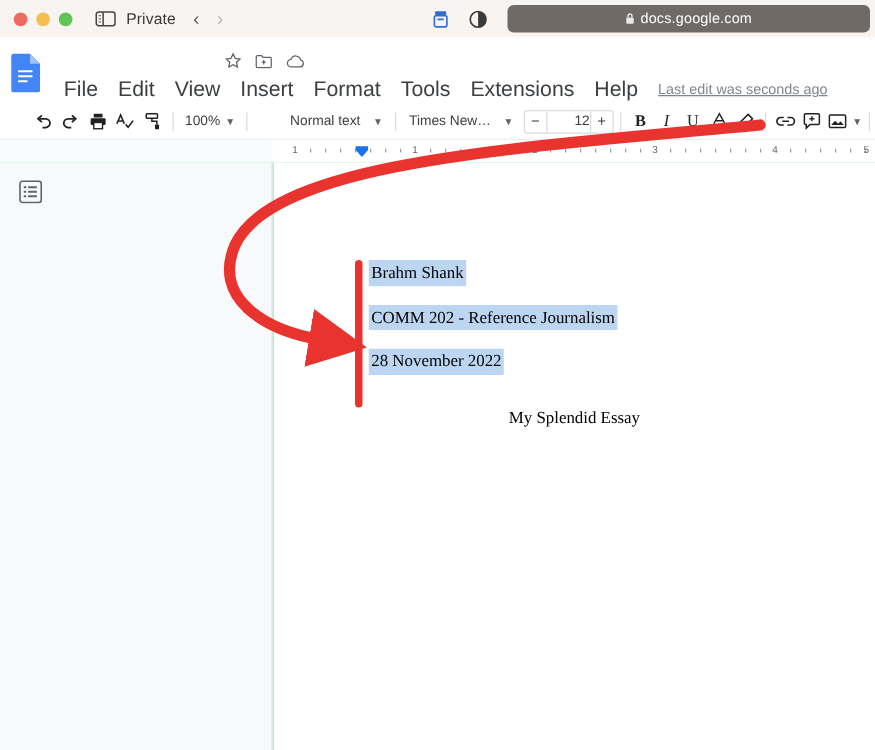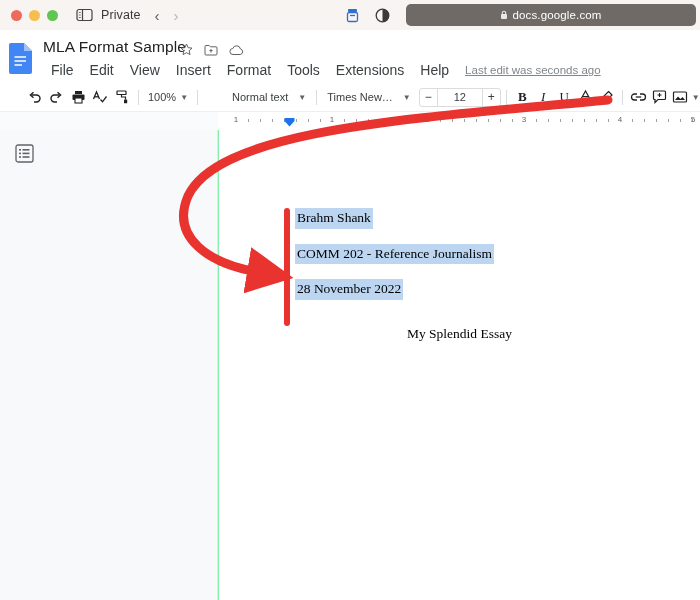--- a/index.html
+++ b/index.html
@@ -54,21 +54,21 @@
   }
   .doc-icon { position: absolute; left: 8px; top: 12px; }
   .doc-title {
     position: absolute; left: 43px; top: 8px;
     font-size: 15.5px; color: #202124; letter-spacing: .1px;
   }
   .title-icons { position: absolute; left: 180px; top: 12px; display: flex; gap: 11px; align-items: center; }
 
   .menubar { position: absolute; left: 43px; top: 30px; display: flex; align-items: center; gap: 0; }
   .menu-item {
-    font-size: 14px; color: #3c4043; padding: 2px 8px; border-radius: 3px;
+    font-size: 17px; color: #3c4043; padding: 2px 8px; border-radius: 3px;
     white-space: nowrap;
   }
   .last-edit {
     font-size: 11.5px; color: #80868b; margin-left: 8px;
     text-decoration: underline; white-space: nowrap;
   }
 
   
   .toolbar {
     position: absolute; top: 83px; left: 0; width: 700px; height: 29px;
@@ -95,21 +95,21 @@
     font-size: 11px; color: #3c4043; white-space: nowrap;
   }
   .size-group {
     display: flex; align-items: center; border: 1px solid #dadce0; border-radius: 3px;
     height: 19px; margin-left: 3px;
   }
   .size-btn {
     width: 17px; text-align: center; font-size: 12px; color: #3c4043; line-height: 17px;
   }
   .size-val {
-    width: 46px; text-align: center; font-size: 11px; color: #3c4043;
+    width: 36px; text-align: right; font-size: 11px; color: #3c4043;
     border-left: 1px solid #dadce0; border-right: 1px solid #dadce0; line-height: 17px;
   }
   .fmt-btn {
     width: 21px; height: 21px; display: flex; align-items: center; justify-content: center;
     font-size: 13px; color: #202124;
   }
   .fmt-btn.bold { font-weight: bold; font-family: "Liberation Serif", serif; }
   .fmt-btn.ital { font-style: italic; font-family: "Liberation Serif", serif; }
   .fmt-btn.under { text-decoration: underline; font-family: "Liberation Serif", serif; }
 
@@ -248,21 +248,20 @@
       <svg width="26" height="32" viewBox="0 0 26 32">
         <path d="M3 1 h13 l8 8 v21 a2 2 0 0 1 -2 2 H3 a2 2 0 0 1 -2 -2 V3 a2 2 0 0 1 2 -2 z" fill="#4285f4"></path>
         <path d="M16 1 l8 8 h-8 z" fill="#a1c2fa"></path>
         <g stroke="#ffffff" stroke-width="1.5">
           <line x1="6.5" y1="15" x2="18" y2="15"></line>
           <line x1="6.5" y1="19" x2="18" y2="19"></line>
           <line x1="6.5" y1="23" x2="14" y2="23"></line>
         </g>
       </svg>
     </div>
-    <div class="doc-title">MLA Format Sample</div>
 
     <div class="title-icons">
       <span>
         <svg width="13" height="13" viewBox="0 0 13 13">
           <path d="M6.5 1 L8.2 4.7 L12 5.1 L9.2 7.8 L10 11.6 L6.5 9.7 L3 11.6 L3.8 7.8 L1 5.1 L4.8 4.7 Z" fill="none" stroke="#5f6368" stroke-width="1"></path>
         </svg>
       </span>
       <span>
         <svg width="14" height="12" viewBox="0 0 14 12">
           <path d="M1 2.5 a1 1 0 0 1 1 -1 h3.2 l1.2 1.3 H12 a1 1 0 0 1 1 1 V10 a1 1 0 0 1 -1 1 H2 a1 1 0 0 1 -1 -1 z" fill="none" stroke="#5f6368" stroke-width="1"></path>

